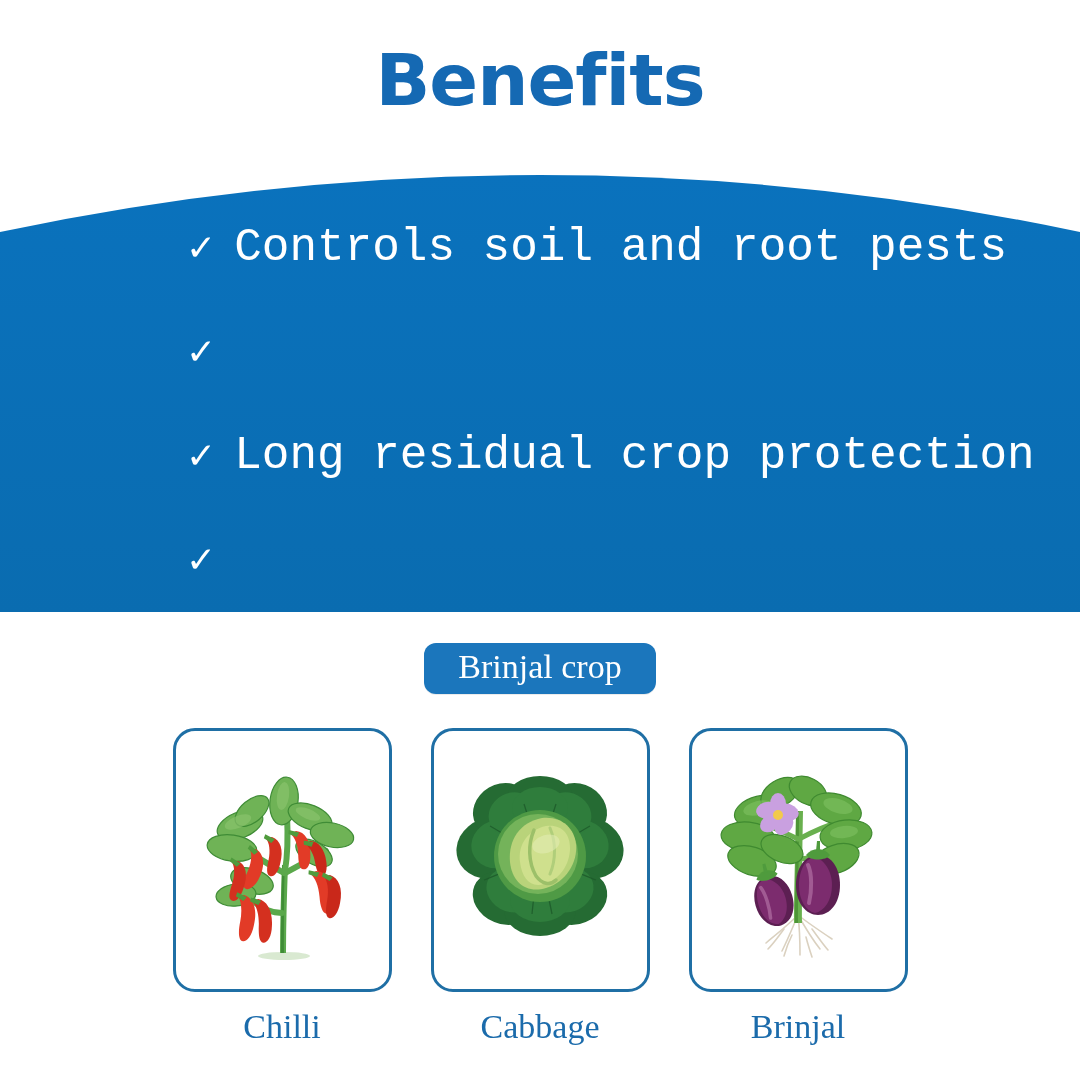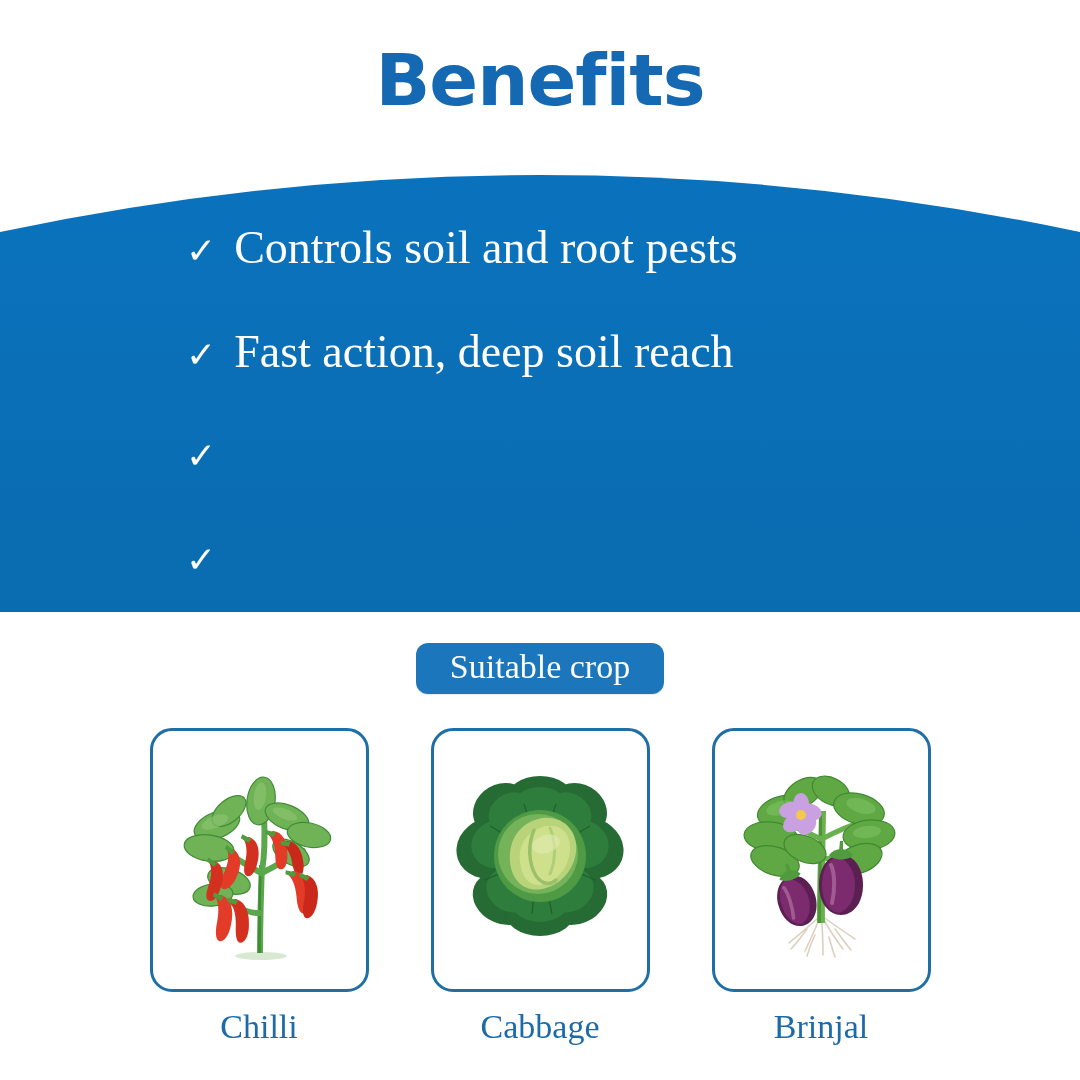--- a/index.html
+++ b/index.html
@@ -72,21 +72,21 @@
   }
   .benefit-check {
     font-family: "DejaVu Sans", sans-serif;
     font-size: 36px;
     color: #ffffff;
     margin-right: 18px;
     line-height: 104px;
     flex: 0 0 auto;
   }
   .benefit-text {
-    font-family: Liberation Serif, serif;
+    font-family: Liberation Mono, monospace;
     font-size: 46px;
     color: #ffffff;
     line-height: 104px;
     white-space: nowrap;
   }
 
   
   .badge-row {
     position: absolute;
     top: 643px;
@@ -108,21 +108,21 @@
   }
 
   
   .crops {
     position: absolute;
     top: 728px;
     left: 0;
     width: 1080px;
     display: flex;
     justify-content: center;
-    gap: 60px;
+    gap: 37px;
     z-index: 4;
   }
   .crop-cell {
     width: 221px;
     display: flex;
     flex-direction: column;
     align-items: center;
   }
   .crop-card {
     width: 219px;
@@ -164,32 +164,32 @@
   <h1 class="page-title">Benefits</h1>
 </div>
 
 <ul class="benefits-list">
   <li class="benefit-item">
     <span class="benefit-check">✓</span>
     <span class="benefit-text">Controls soil and root pests</span>
   </li>
   <li class="benefit-item">
     <span class="benefit-check">✓</span>
-    <span class="benefit-text">Fast action, deep soil reach</span>
   </li>
   <li class="benefit-item">
     <span class="benefit-check">✓</span>
+    <span class="benefit-text">Long residual crop protection</span>
   </li>
   <li class="benefit-item">
     <span class="benefit-check">✓</span>
   </li>
 </ul>
 
 <div class="badge-row">
-  <div class="badge">Suitable crop</div>
+  <div class="badge">Brinjal crop</div>
 </div>
 
 <div class="crops">
 
   <div class="crop-cell">
     <div class="crop-card">
       <svg width="180" height="215" viewBox="0 0 180 215" xmlns="http://www.w3.org/2000/svg">
         <g stroke="none">
 
           <ellipse cx="92" cy="203" rx="26" ry="4" fill="#cfe3c6" opacity="0.8"></ellipse>

